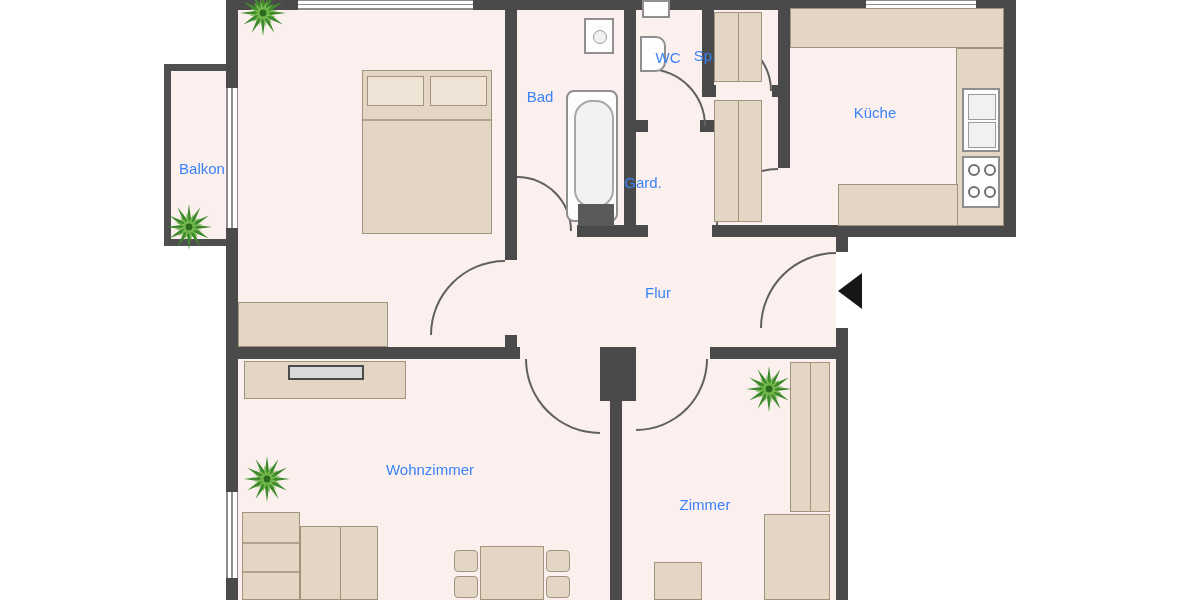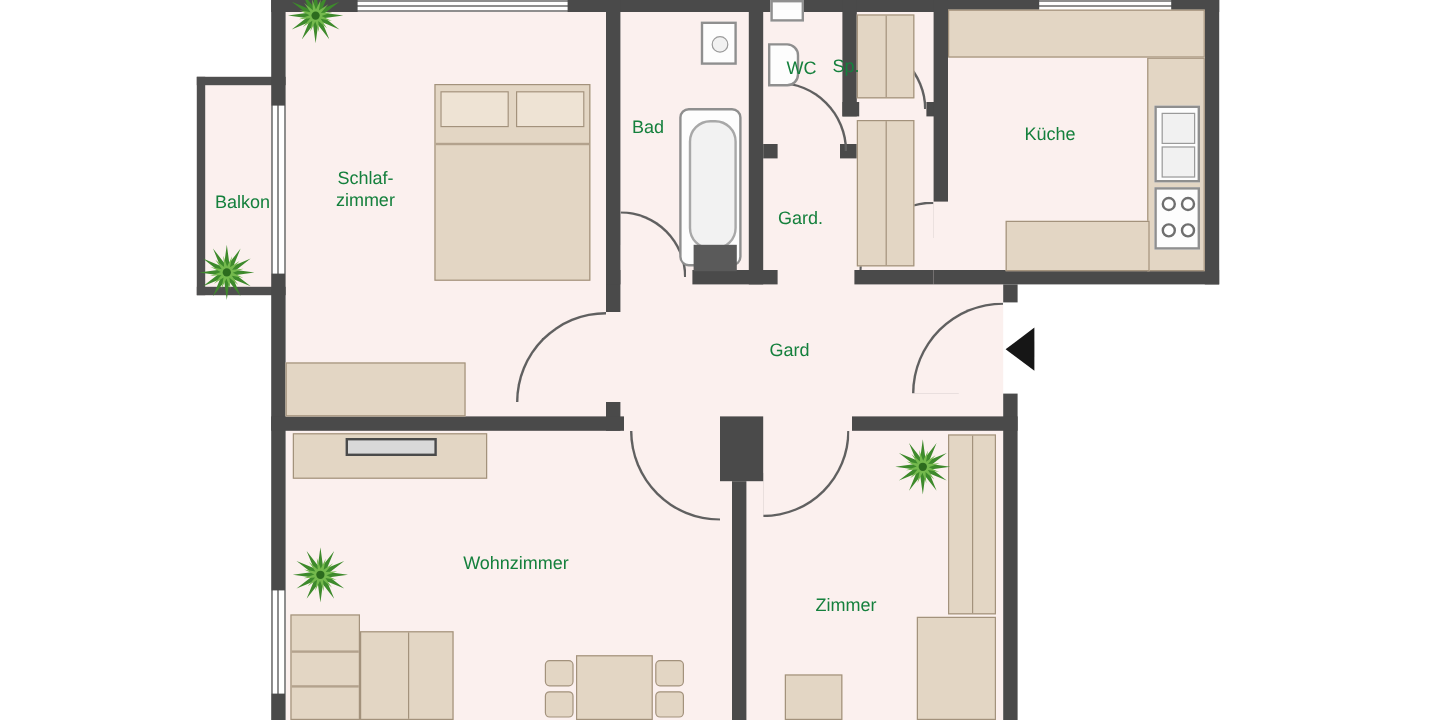--- a/index.html
+++ b/index.html
@@ -14,21 +14,21 @@
   .window-v{position:absolute;background:linear-gradient(to right,#8e8e8e 0 1.5px,#fff 1.5px 5px,#8e8e8e 5px 6.5px,#fff 6.5px 10.5px,#8e8e8e 10.5px 12px);}
   .window-h{position:absolute;background:linear-gradient(to bottom,#8e8e8e 0 1.5px,#fff 1.5px 4px,#8e8e8e 4px 5.5px,#fff 5.5px 8.5px,#8e8e8e 8.5px 10px);}
   .furn{position:absolute;background:#e3d6c4;border:1px solid #a3927c;box-sizing:border-box;}
   .furn-light{position:absolute;background:#eee3d4;border:1px solid #a3927c;box-sizing:border-box;}
   .fixture{position:absolute;background:#fdfdfd;border:2px solid #8f8f8f;box-sizing:border-box;}
   .arc{position:absolute;box-sizing:border-box;border:0 solid #606060;}
   .arc.tl{border-top-width:2px;border-left-width:2px;border-top-left-radius:100%;}
   .arc.tr{border-top-width:2px;border-right-width:2px;border-top-right-radius:100%;}
   .arc.bl{border-bottom-width:2px;border-left-width:2px;border-bottom-left-radius:100%;}
   .arc.br{border-bottom-width:2px;border-right-width:2px;border-bottom-right-radius:100%;}
-  .label{position:absolute;color:#15803d;font-size:15px;line-height:1.25;text-align:center;white-space:pre-line;}
+  .label{position:absolute;color:#3b82f6;font-size:15px;line-height:1.25;text-align:center;white-space:pre-line;}
   .plant{position:absolute;width:46px;height:46px;}
   .entry-arrow{position:absolute;width:0;height:0;border-top:18px solid transparent;border-bottom:18px solid transparent;border-right:24px solid #161616;}
   .divline-h{position:absolute;left:0;right:0;border-top:2px solid #b3a28d;}
   .divline-v{position:absolute;top:0;bottom:0;border-left:1px solid #a3927c;}
   .burner{position:absolute;width:12px;height:12px;border:2px solid #6f6f6f;border-radius:50%;box-sizing:border-box;background:#fff;}
   .basin{position:absolute;background:#f1f1f1;border:1px solid #9a9a9a;}
   .tub-inner{position:absolute;background:#f2f2f2;border:2px solid #a8a8a8;border-radius:18px;}
   .tv{position:absolute;background:#d9d9d9;border:2px solid #4a4a4a;box-sizing:border-box;}
 </style>
 </head>
@@ -159,24 +159,22 @@
   <svg class="plant" style="left:244px;top:456px" viewBox="0 0 40 40">
       <use href="#plant-sym"></use>
     </svg>
   <svg class="plant" style="left:746px;top:366px" viewBox="0 0 40 40">
       <use href="#plant-sym"></use>
     </svg>
 
   <div class="entry-arrow" style="left:838px;top:273px"></div>
 
   <div class="label" style="left:168px;top:160px;width:68px">Balkon</div>
-  <div class="label" style="left:252px;top:140px;width:105px">Schlaf-
-zimmer</div>
-  <div class="label" style="left:515px;top:98px;width:50px">Bad</div>
+  <div class="label" style="left:515px;top:88px;width:50px">Bad</div>
   <div class="label" style="left:645px;top:49px;width:46px">WC</div>
   <div class="label" style="left:682px;top:47px;width:46px">Sp.</div>
   <div class="label" style="left:840px;top:104px;width:70px">Küche</div>
-  <div class="label" style="left:640px;top:174px;width:54px">Gard.</div>
-  <div class="label" style="left:633px;top:284px;width:50px">Gard</div>
+  <div class="label" style="left:616px;top:174px;width:54px">Gard.</div>
+  <div class="label" style="left:633px;top:284px;width:50px">Flur</div>
   <div class="label" style="left:380px;top:461px;width:100px">Wohnzimmer</div>
   <div class="label" style="left:670px;top:496px;width:70px">Zimmer</div>
 
 </div>
 
 </body></html>

